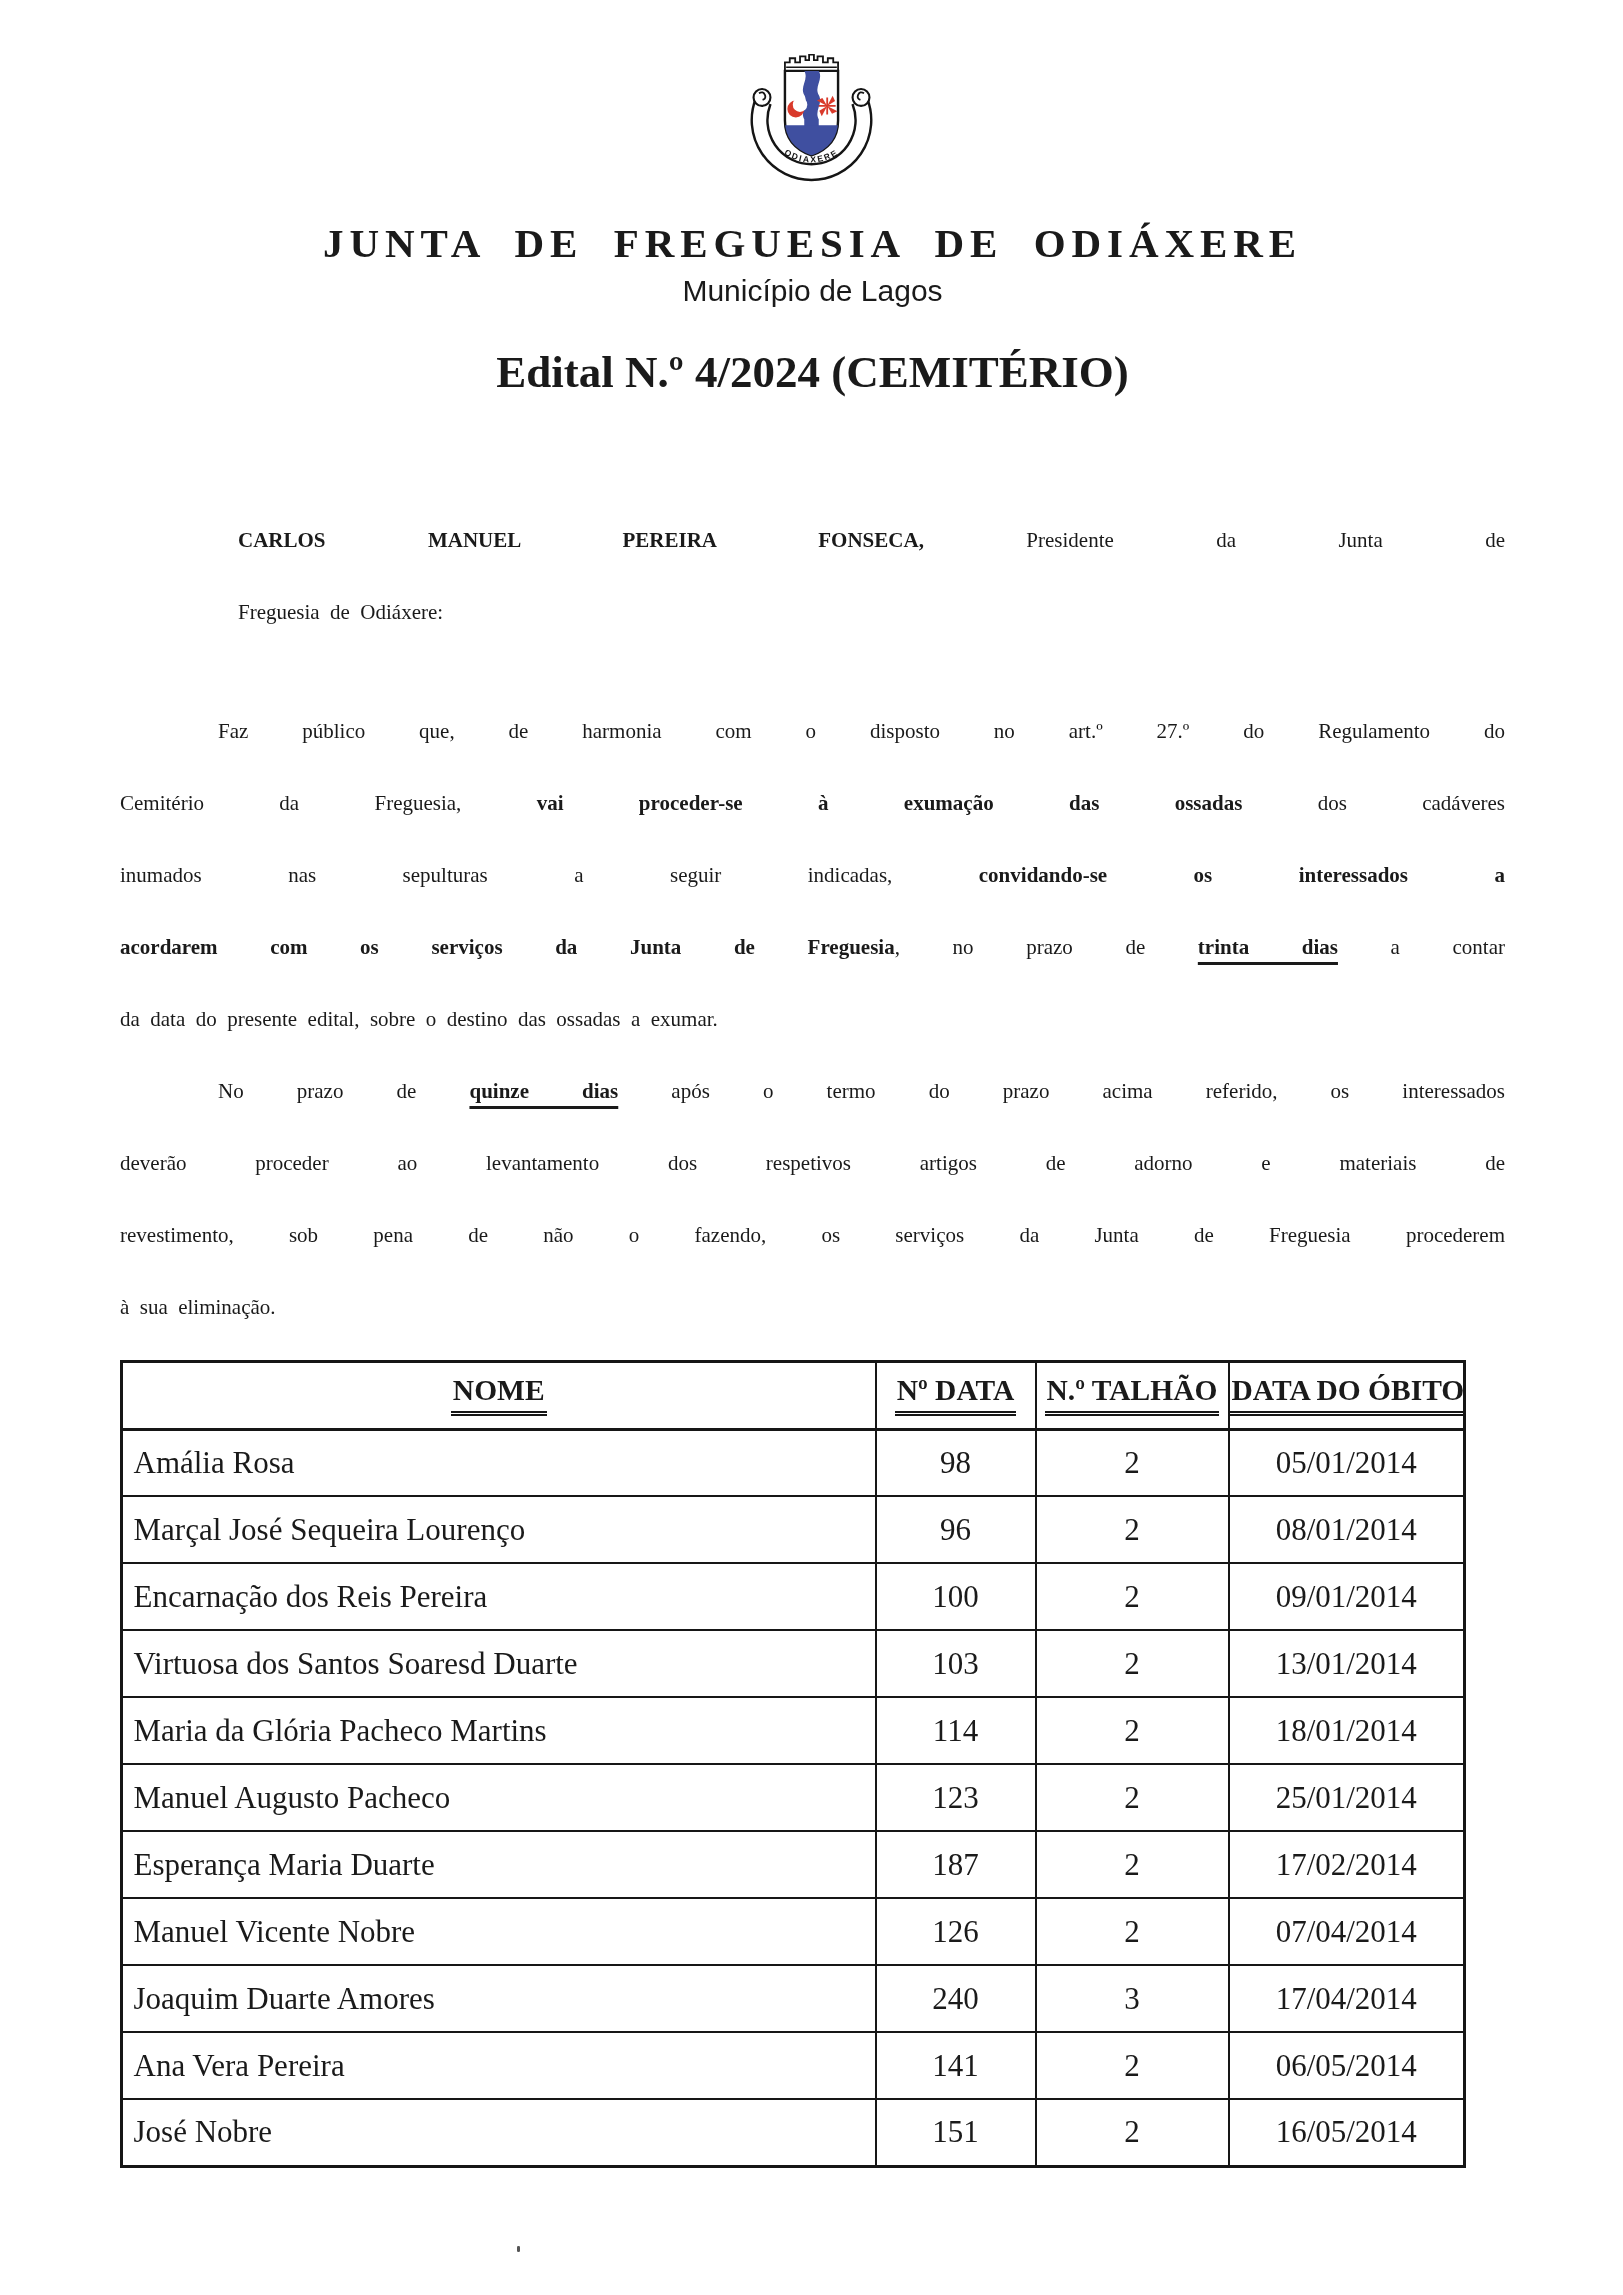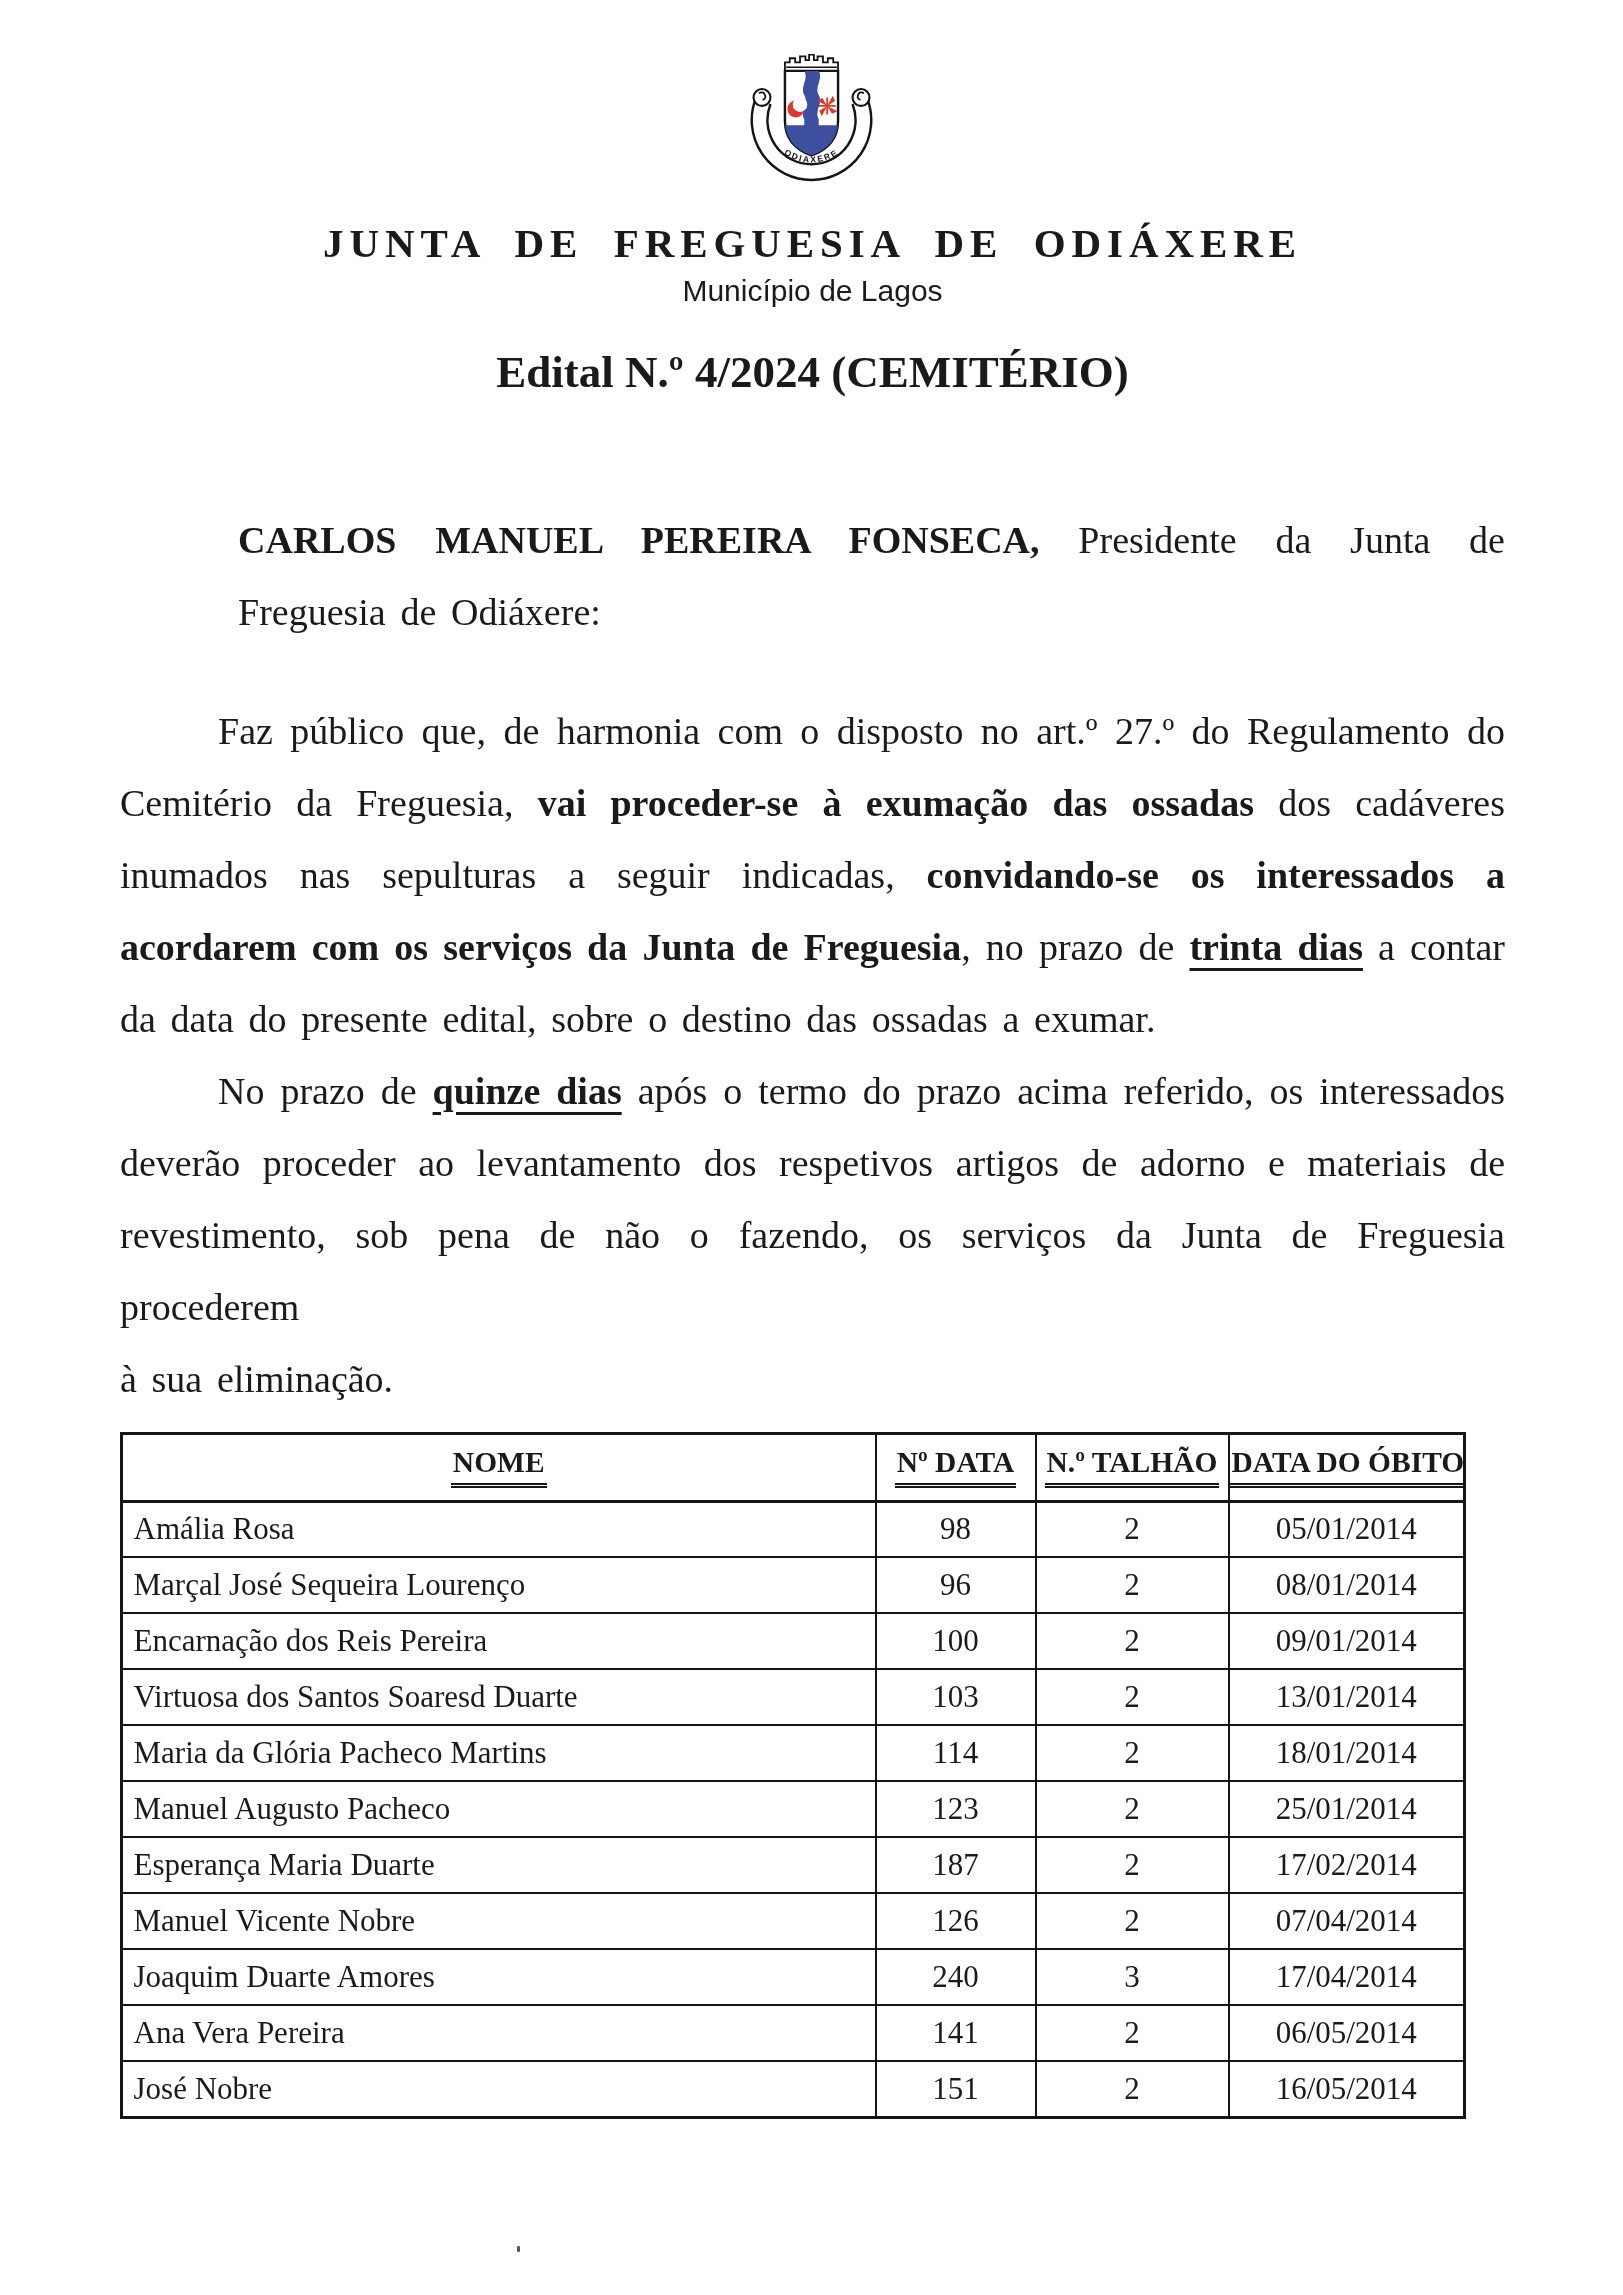--- a/index.html
+++ b/index.html
@@ -35,21 +35,21 @@
     letter-spacing:0px;
   }
   .doc-title {
     margin-top:38px;
     text-align:center;
     font-size:45px;
     font-weight:bold;
   }
 
   
-  .para { font-size:38px; line-height:72px; text-align:justify; word-spacing:5.2px; }
+  .para { font-size:21px; line-height:72px; text-align:justify; word-spacing:5.2px; }
   .jl { display:block; text-align:justify; text-align-last:justify; }
   .nl { display:block; text-align:left; text-align-last:left; }
   .ind { text-indent:98px; }
   .b { font-weight:bold; }
   .bu { font-weight:bold; text-decoration:underline; text-decoration-thickness:3.3px; text-underline-offset:7.9px; }
 
   .para1 { margin-top:106px; margin-left:118px; }
   .para2 { margin-top:47px; }
   .para3 { margin-top:0px; }
 
@@ -68,21 +68,21 @@
   }
   .doc-table { border:3.3px solid #161616; }
   .doc-table thead th {
     height:68px;
     font-weight:bold;
     font-size:29.5px;
     text-align:center;
     border-bottom:3.3px solid #161616;
   }
   .hdr { display:inline-block; border-bottom:5.2px double #161616; padding:0 2px 3.3px 2px; white-space:nowrap; }
-  .doc-table tbody td { height:56px; }
+  .doc-table tbody td { height:67px; }
   .cell-name { text-align:left; padding-left:10.5px; padding-right:5.2px; }
   .cell-num, .cell-date { text-align:center; }
 
   
   .speck {
     position:absolute; left:517px; top:2246px;
     width:2.6px; height:5.9px; background:#555; border-radius:1.3px;
   }
 </style>
 </head>

